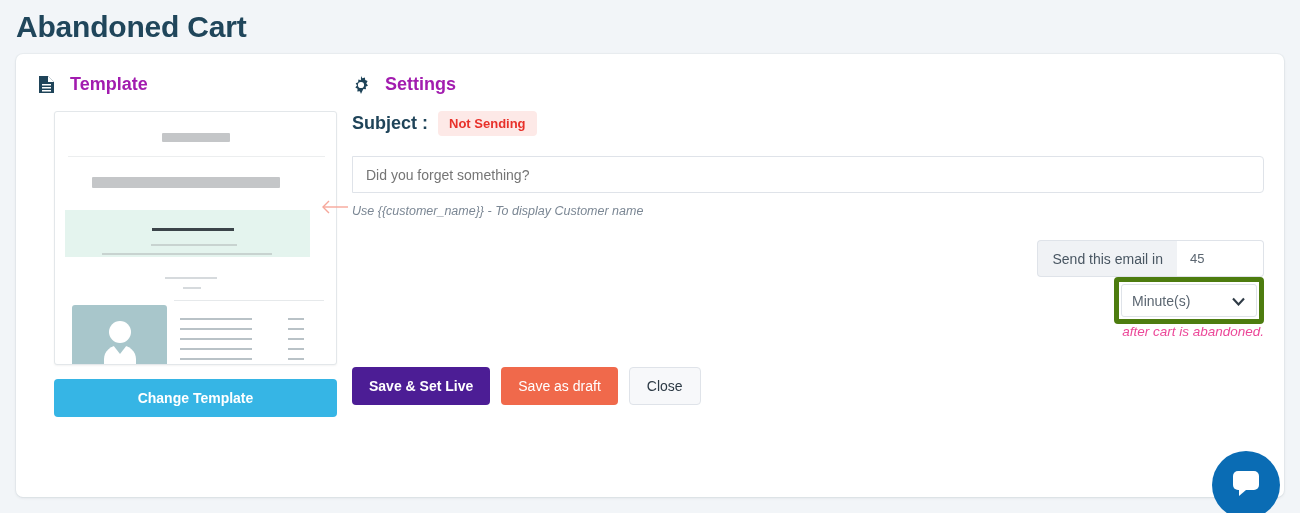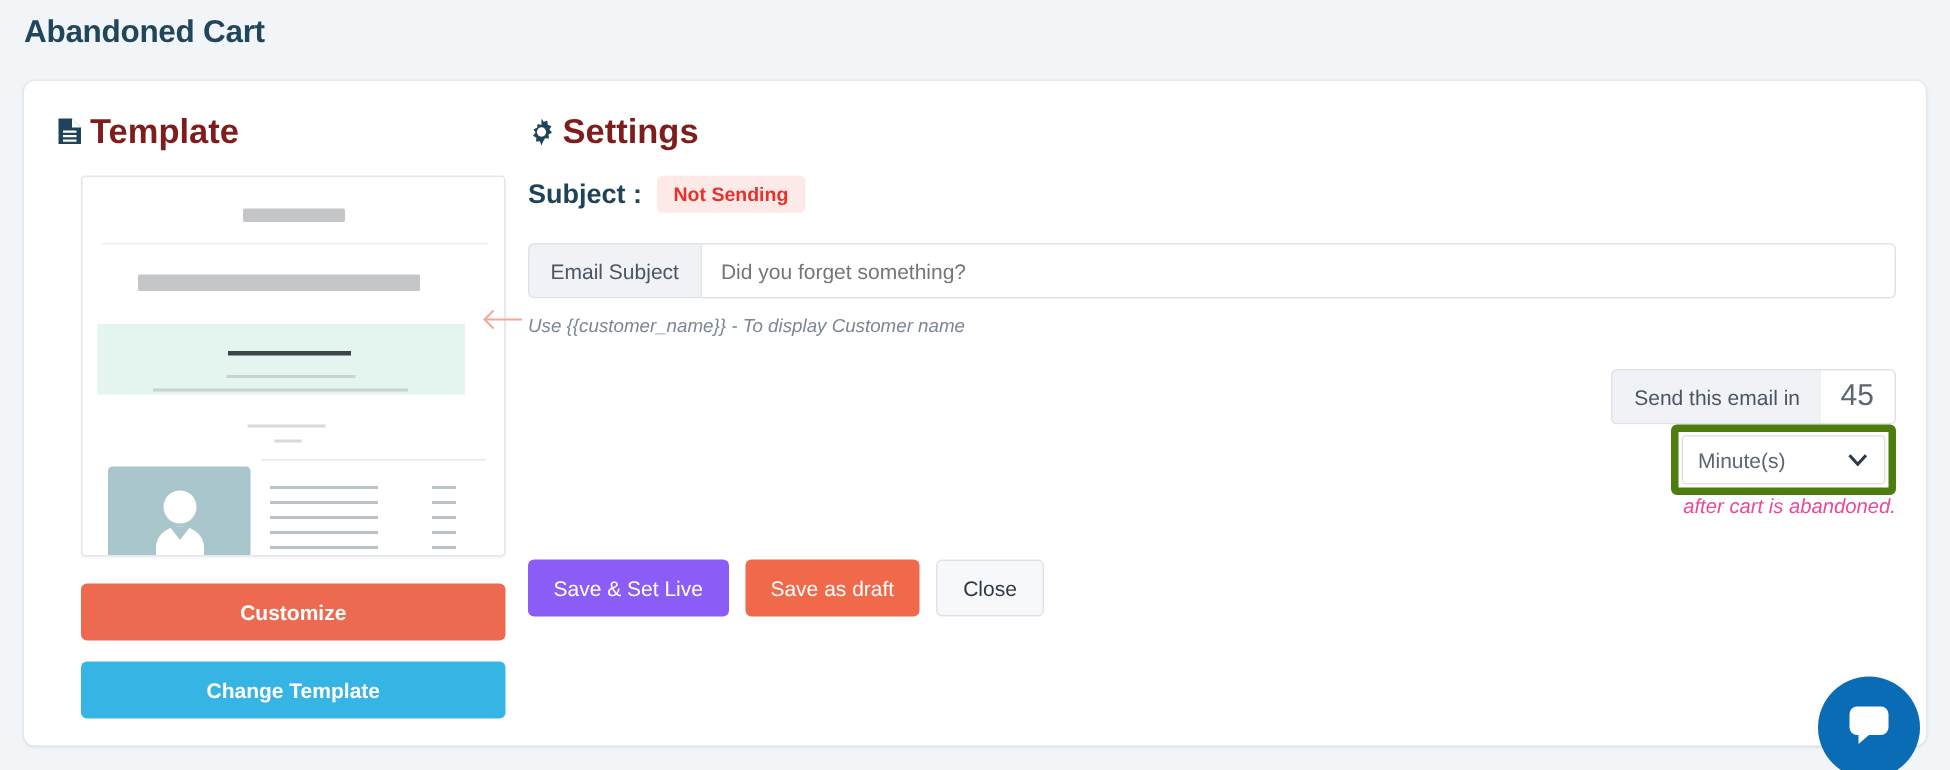--- a/index.html
+++ b/index.html
@@ -6,39 +6,39 @@
   html, body {
     margin: 0; padding: 0;
     width: 1300px; height: 513px;
     background: #f2f5f8;
     font-family: "Liberation Sans", sans-serif;
     overflow: hidden;
   }
   .page-title {
     position: absolute;
     left: 16px; top: 10px;
-    font-size: 21px;
+    font-size: 30px;
     font-weight: bold;
     color: #20465b;
     letter-spacing: -0.2px;
   }
   .card {
     position: absolute;
     left: 16px; top: 54px;
     width: 1268px; height: 443px;
     background: #ffffff;
     border-radius: 7px;
     box-shadow: 0 1px 3px rgba(30,50,70,0.10), 0 0 0 1px rgba(30,50,70,0.03);
   }
   .col-left { position: absolute; left: 22px; top: 20px; width: 300px; }
   .col-right { position: absolute; left: 336px; top: 20px; right: 20px; }
 
   .section-head {
-    display: flex; align-items: center; gap: 5px;
-    font-size: 23px; font-weight: bold; color: #7f1d1d;
+    display: flex; align-items: center; gap: 15px;
+    font-size: 18px; font-weight: bold; color: #a21caf;
     margin-bottom: 16px;
   }
   .section-head svg { display: block; }
 
   
   .thumb-wrap {
     position: relative;
     width: 283px; height: 254px;
     margin-left: 16px;
   }
@@ -104,23 +104,23 @@
     font-family: inherit; outline: none; background: #fff;
   }
   .hint {
     font-size: 12.5px; font-style: italic; color: #7b8794;
     margin-top: 11px; margin-bottom: 22px;
   }
 
   .delay-row { display: flex; align-items: flex-end; flex-direction: column; }
   .delay-group { display: flex; height: 37px; }
   .num-input {
-    width: 50px; border: 1px solid #dfe3e9; border-left: none;
+    width: 87px; border: 1px solid #dfe3e9; border-left: none;
     border-radius: 0 4px 4px 0; padding: 0 13px;
-    font-size: 20px; color: #5b6671; font-family: inherit; outline: none;
+    font-size: 13px; color: #5b6671; font-family: inherit; outline: none;
   }
   .select-ring {
     border: 5px solid #4d7c0f; border-radius: 4px;
     padding: 2px; margin-left: 17px;
   }
   .unit-select {
     width: 136px; height: 33px;
     border: 1px solid #dfe3e9; border-radius: 3px;
     background: #fff; padding: 0 10px;
     font-size: 14px; color: #5b6671; font-family: inherit;
@@ -135,21 +135,21 @@
   .after-text {
     font-size: 13.5px; font-style: italic; color: #ec4899;
     margin-left: 14px;
   }
 
   .action-row { display: flex; gap: 11px; margin-top: 28px; }
   .btn {
     border: none; border-radius: 4px; font-size: 14px;
     font-family: inherit; padding: 10px 17px; cursor: pointer; color: #fff;
   }
-  .btn-live  { background: #8b5cf6; }
+  .btn-live  { background: #4c1d95; font-weight: bold; }
   .btn-draft { background: #f0694b; }
   .btn-close { background: #f7f8fa; color: #2d3a45; border: 1px solid #dfe3e9; }
 
   .chat-bubble {
     position: absolute; right: 4px; bottom: -22px;
     width: 68px; height: 68px; border-radius: 50%;
     background: #0a6cb4;
     display: flex; align-items: center; justify-content: center;
   }
 </style>
@@ -209,42 +209,40 @@
         </div>
       </div>
       <span class="thumb-arrow">
         <svg width="30" height="16" viewBox="0 0 30 16">
           <line x1="29" y1="8" x2="4" y2="8" stroke="#f6a79a" stroke-width="1.4"></line>
           <polyline points="10,2 4,8 10,14" fill="none" stroke="#f6a79a" stroke-width="1.4"></polyline>
         </svg>
       </span>
     </div>
 
-    <button class="btn-block btn-customize">Customize</button>
     <button class="btn-block btn-change">Change Template</button>
   </div>
 
   <div class="col-right">
     <div class="section-head">
       <span>
         <svg width="18" height="18" viewBox="0 0 18 18">
           <path fill="#1f4459" d="M9 0l1.4 2.2 2.5-.7.3 2.6 2.4 1-1.3 2.3 1.7 2-2.3 1.3.3 2.6-2.6-.2-1.3 2.3L9 18l-1.1-2.8-2.6.2.3-2.6L3.3 11.5 5 9.5 3.7 7.2l2.4-1 .3-2.6 2.5.7z"></path>
           <circle cx="9" cy="9" r="3.1" fill="#ffffff"></circle>
         </svg>
       </span>
       <span>Settings</span>
     </div>
 
     <div class="status-row">
       <span class="status-label">Subject :</span>
       <span class="status-badge">Not Sending</span>
     </div>
 
     <div class="input-group">
-      <span class="ig-label">Email Subject</span>
       <input class="ig-input" type="text" placeholder="Did you forget something?" style="">
     </div>
 
     <div class="hint">Use {{customer_name}} - To display Customer name</div>
 
     <div class="delay-row">
       <div class="delay-group">
         <span class="ig-label">Send this email in</span>
         <input class="num-input" type="text" value="45" style="">
       </div>

